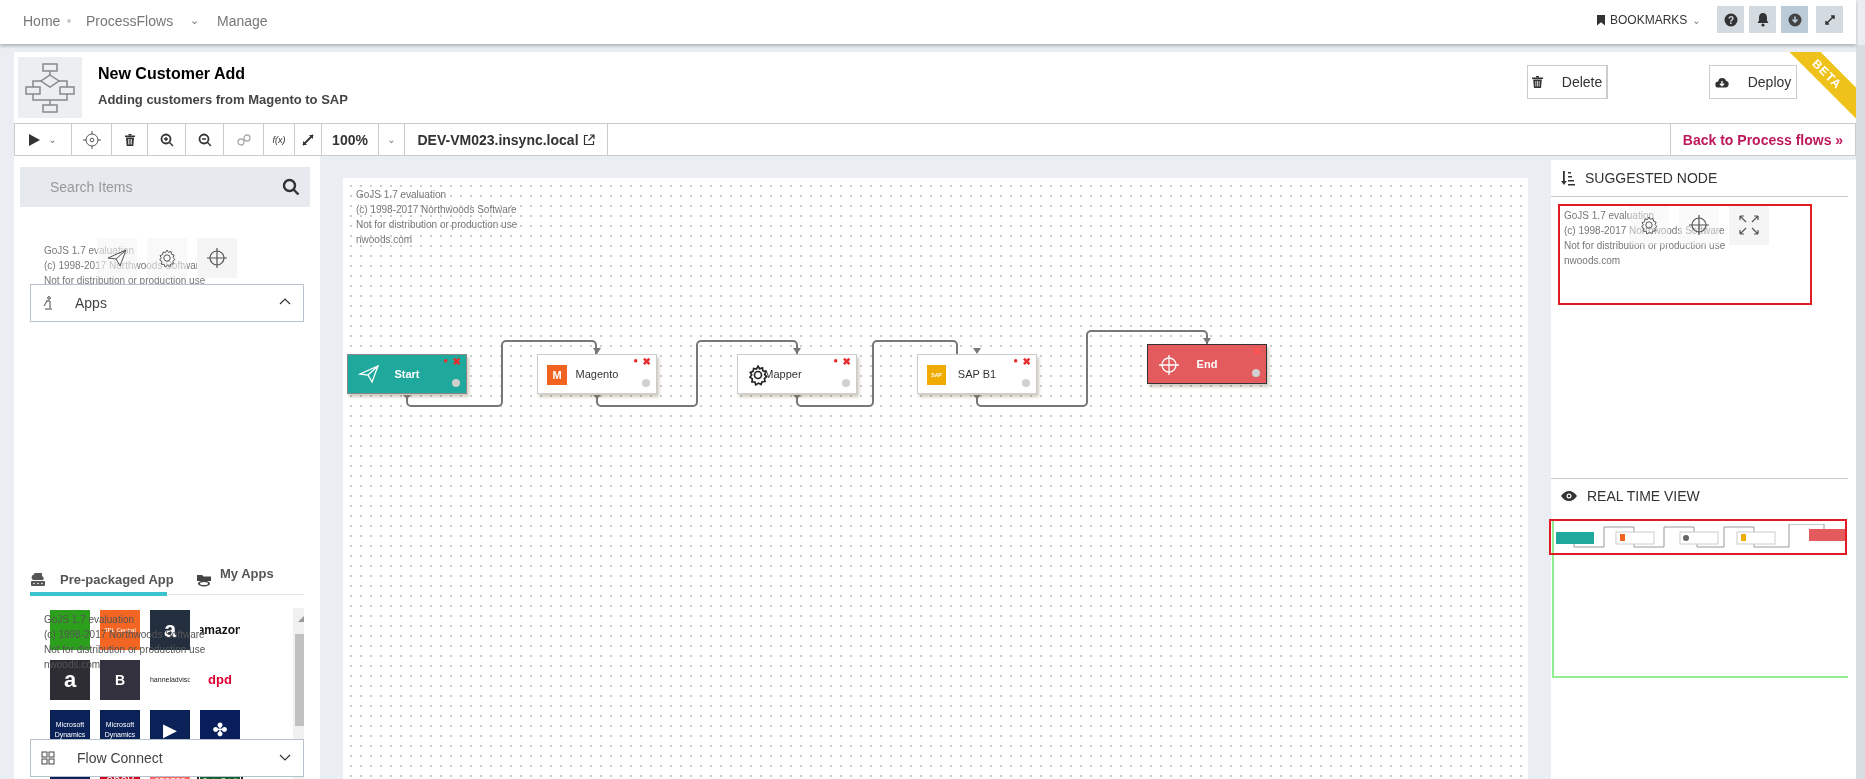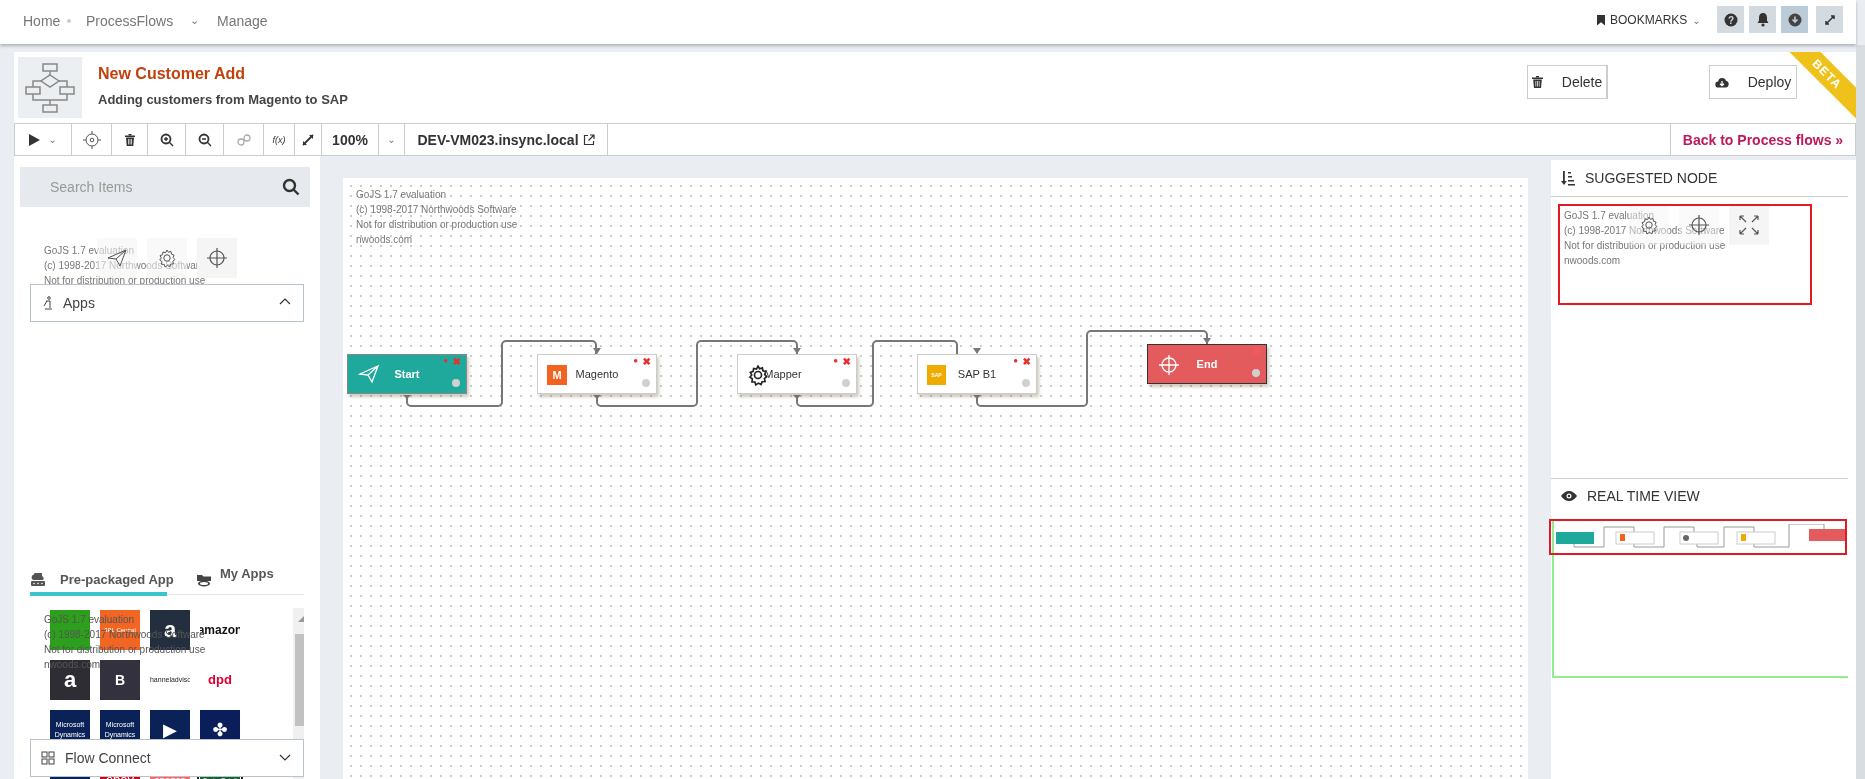--- a/index.html
+++ b/index.html
@@ -12,39 +12,39 @@
   #topnav .dot { position: absolute; top: 19px; width: 4px; height: 4px; border-radius: 50%; background: #ccc; }
   #topnav .chev { position: absolute; top: 14px; font-size: 11px; color: #777; }
   .bookmarks { position: absolute; top: 13px; left: 1597px; font-size: 12px; color: #333; display: flex; align-items: center; gap: 5px; }
   .bm-icon { width: 8px; height: 11px; background: #333; clip-path: polygon(0 0,100% 0,100% 100%,50% 70%,0 100%); display: inline-block; }
   .nav-btn { position: absolute; top: 6px; width: 27px; height: 27px; background: #d3dbe0; display: flex; align-items: center; justify-content: center; }
   .nav-btn.active { background: #bccbd8; }
 
   
   #header { position: absolute; left: 14px; top: 52px; width: 1842px; height: 71px; background: #fff; overflow: hidden; }
   .pf-icon { position: absolute; left: 4px; top: 5px; width: 64px; height: 61px; background: #eceff1; }
-  .title { position: absolute; left: 84px; top: 13px; font-size: 16px; font-weight: bold; color: #c2410c; }
+  .title { position: absolute; left: 84px; top: 13px; font-size: 16px; font-weight: bold; color: #000000; }
   .subtitle { position: absolute; left: 84px; top: 40px; font-size: 13px; font-weight: bold; color: #444; }
   .hbtn { position: absolute; top: 13px; height: 34px; border: 1px solid #ccc; background: #fff; font-size: 14px; color: #333; display: flex; align-items: center; justify-content: center; gap: 19px; }
   .beta { position: absolute; right: -26px; top: 11px; width: 110px; height: 22px; background: #eec21a; color: #fff; font-weight: bold; font-size: 12px; text-align: center; line-height: 22px; transform: rotate(45deg); letter-spacing: 1px; }
 
   
   #toolbar { position: absolute; left: 14px; top: 123px; width: 1842px; height: 33px; background: #fff; border: 1px solid #ccc; }
   .tcell { position: absolute; top: 0; height: 31px; border-right: 1px solid #ccc; display: flex; align-items: center; justify-content: center; }
   .tcell.bold { font-weight: bold; font-size: 14px; color: #333; }
   .back-link { position: absolute; right: 0; top: 0; height: 31px; width: 185px; border-left: 1px solid #ccc; font-size: 14px; font-weight: bold; color: #be185d; display: flex; align-items: center; justify-content: center; }
 
   
   #leftpanel { position: absolute; left: 14px; top: 156px; width: 306px; height: 623px; background: #fff; }
   .search { position: absolute; left: 6px; top: 11px; width: 290px; height: 40px; background: #e6eaee; }
   .search input { position: absolute; left: 0; top: 0; width: 250px; height: 40px; border: none; background: transparent; padding-left: 30px; font-size: 14px; color: #999; font-family: "Liberation Sans", sans-serif; outline: none; }
   .search input::placeholder { color: #999; }
   .watermark { font-size: 10px; color: #777; line-height: 15px; white-space: nowrap; }
   .palette-icon { position: absolute; width: 40px; height: 40px; background: #f5f5f5; display: flex; align-items: center; justify-content: center; }
-  .accordion { position: absolute; left: 16px; width: 274px; height: 38px; border: 1px solid #b8c2cc; background: #fff; display: flex; align-items: center; }
+  .accordion { position: absolute; left: 16px; width: 274px; height: 38px; border: 1px solid #b8c2cc; background: #fff; display: flex; align-items: center; gap: 12px; }
   .accordion .lbl { font-size: 14px; color: #444; margin-left: 10px; }
   .accordion .chev { position: absolute; right: 12px; top: 11px; }
   .tabs { position: absolute; left: 16px; top: 400px; width: 274px; height: 40px; }
   .tab { position: absolute; top: 0; font-size: 13px; font-weight: bold; color: #555; }
   .tab-underline { position: absolute; left: 0; top: 36px; width: 137px; height: 4px; background: #3cc3d0; }
   .tab-line { position: absolute; left: 137px; top: 38px; width: 137px; height: 1px; background: #e5e5e5; }
   .app-grid { position: absolute; left: 16px; top: 452px; width: 274px; height: 284px; overflow: hidden; }
   .app-tile { position: absolute; width: 40px; height: 40px; display: flex; align-items: center; justify-content: center; font-size: 9px; color: #fff; text-align: center; overflow: hidden; line-height: 10px; }
   .scrollbar { position: absolute; left: 263px; top: 0; width: 22px; height: 284px; background: #f0f0f0; }
   .scrollbar .thumb { position: absolute; left: 2px; top: 26px; width: 18px; height: 92px; background: #c1c1c1; }

